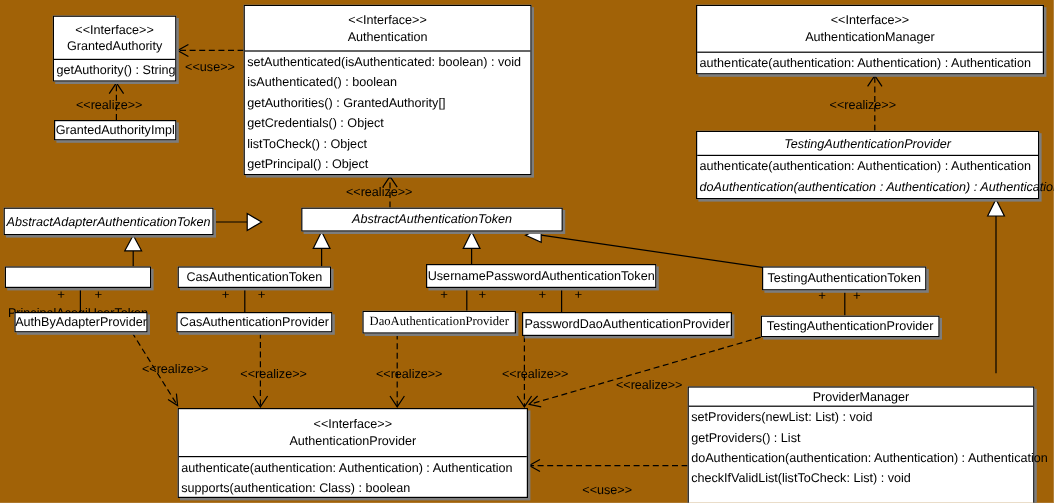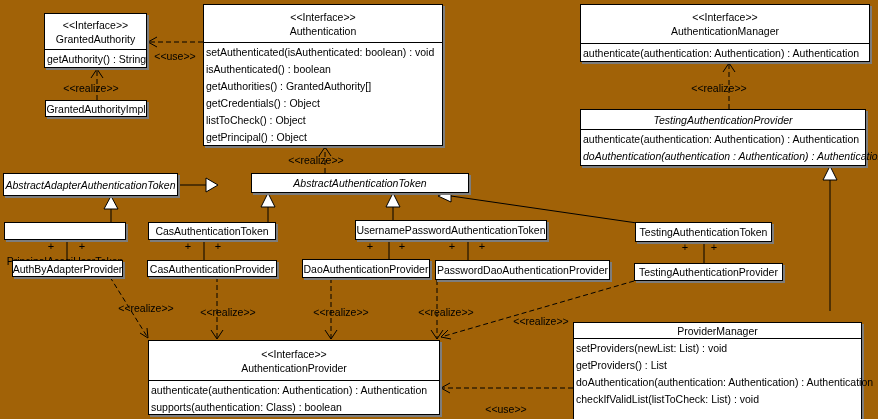--- a/index.html
+++ b/index.html
@@ -39,21 +39,21 @@
   #principal-acegi-user-token .hd{height:16px;margin-top:30px;}
   #auth-by-adapter-provider{left:12px;top:260px;width:111px;height:17px;}
   #auth-by-adapter-provider .hd{height:15px;text-align:right;}
   #cas-authentication-token{left:148px;top:222px;width:128px;height:18px;}
   #cas-authentication-token .hd{height:16px;}
   #cas-authentication-provider{left:147px;top:260px;width:130px;height:17px;}
   #cas-authentication-provider .hd{height:15px;}
   #username-password-authentication-token{left:355px;top:220px;width:192px;height:20px;}
   #username-password-authentication-token .hd{height:18px;}
   #dao-authentication-provider{left:302px;top:259px;width:128px;height:19px;}
-  #dao-authentication-provider .hd{height:17px;}
+  #dao-authentication-provider .hd{height:17px;font-family:Liberation Serif, serif;}
   #password-dao-authentication-provider{left:435px;top:260px;width:175px;height:20px;}
   #password-dao-authentication-provider .hd{height:18px;}
   #testing-authentication-token{left:635px;top:222px;width:137px;height:20px;}
   #testing-authentication-token .hd{height:18px;}
   #testing-authentication-provider{left:634px;top:263px;width:149px;height:18px;}
   #testing-authentication-provider .hd{height:16px;}
   #provider-manager{left:573px;top:322px;width:289px;height:106px;}
   #provider-manager .hd{height:16px;}
   #authentication-provider{left:148px;top:340px;width:292px;height:75px;}
   #authentication-provider .hd{height:40px;}

